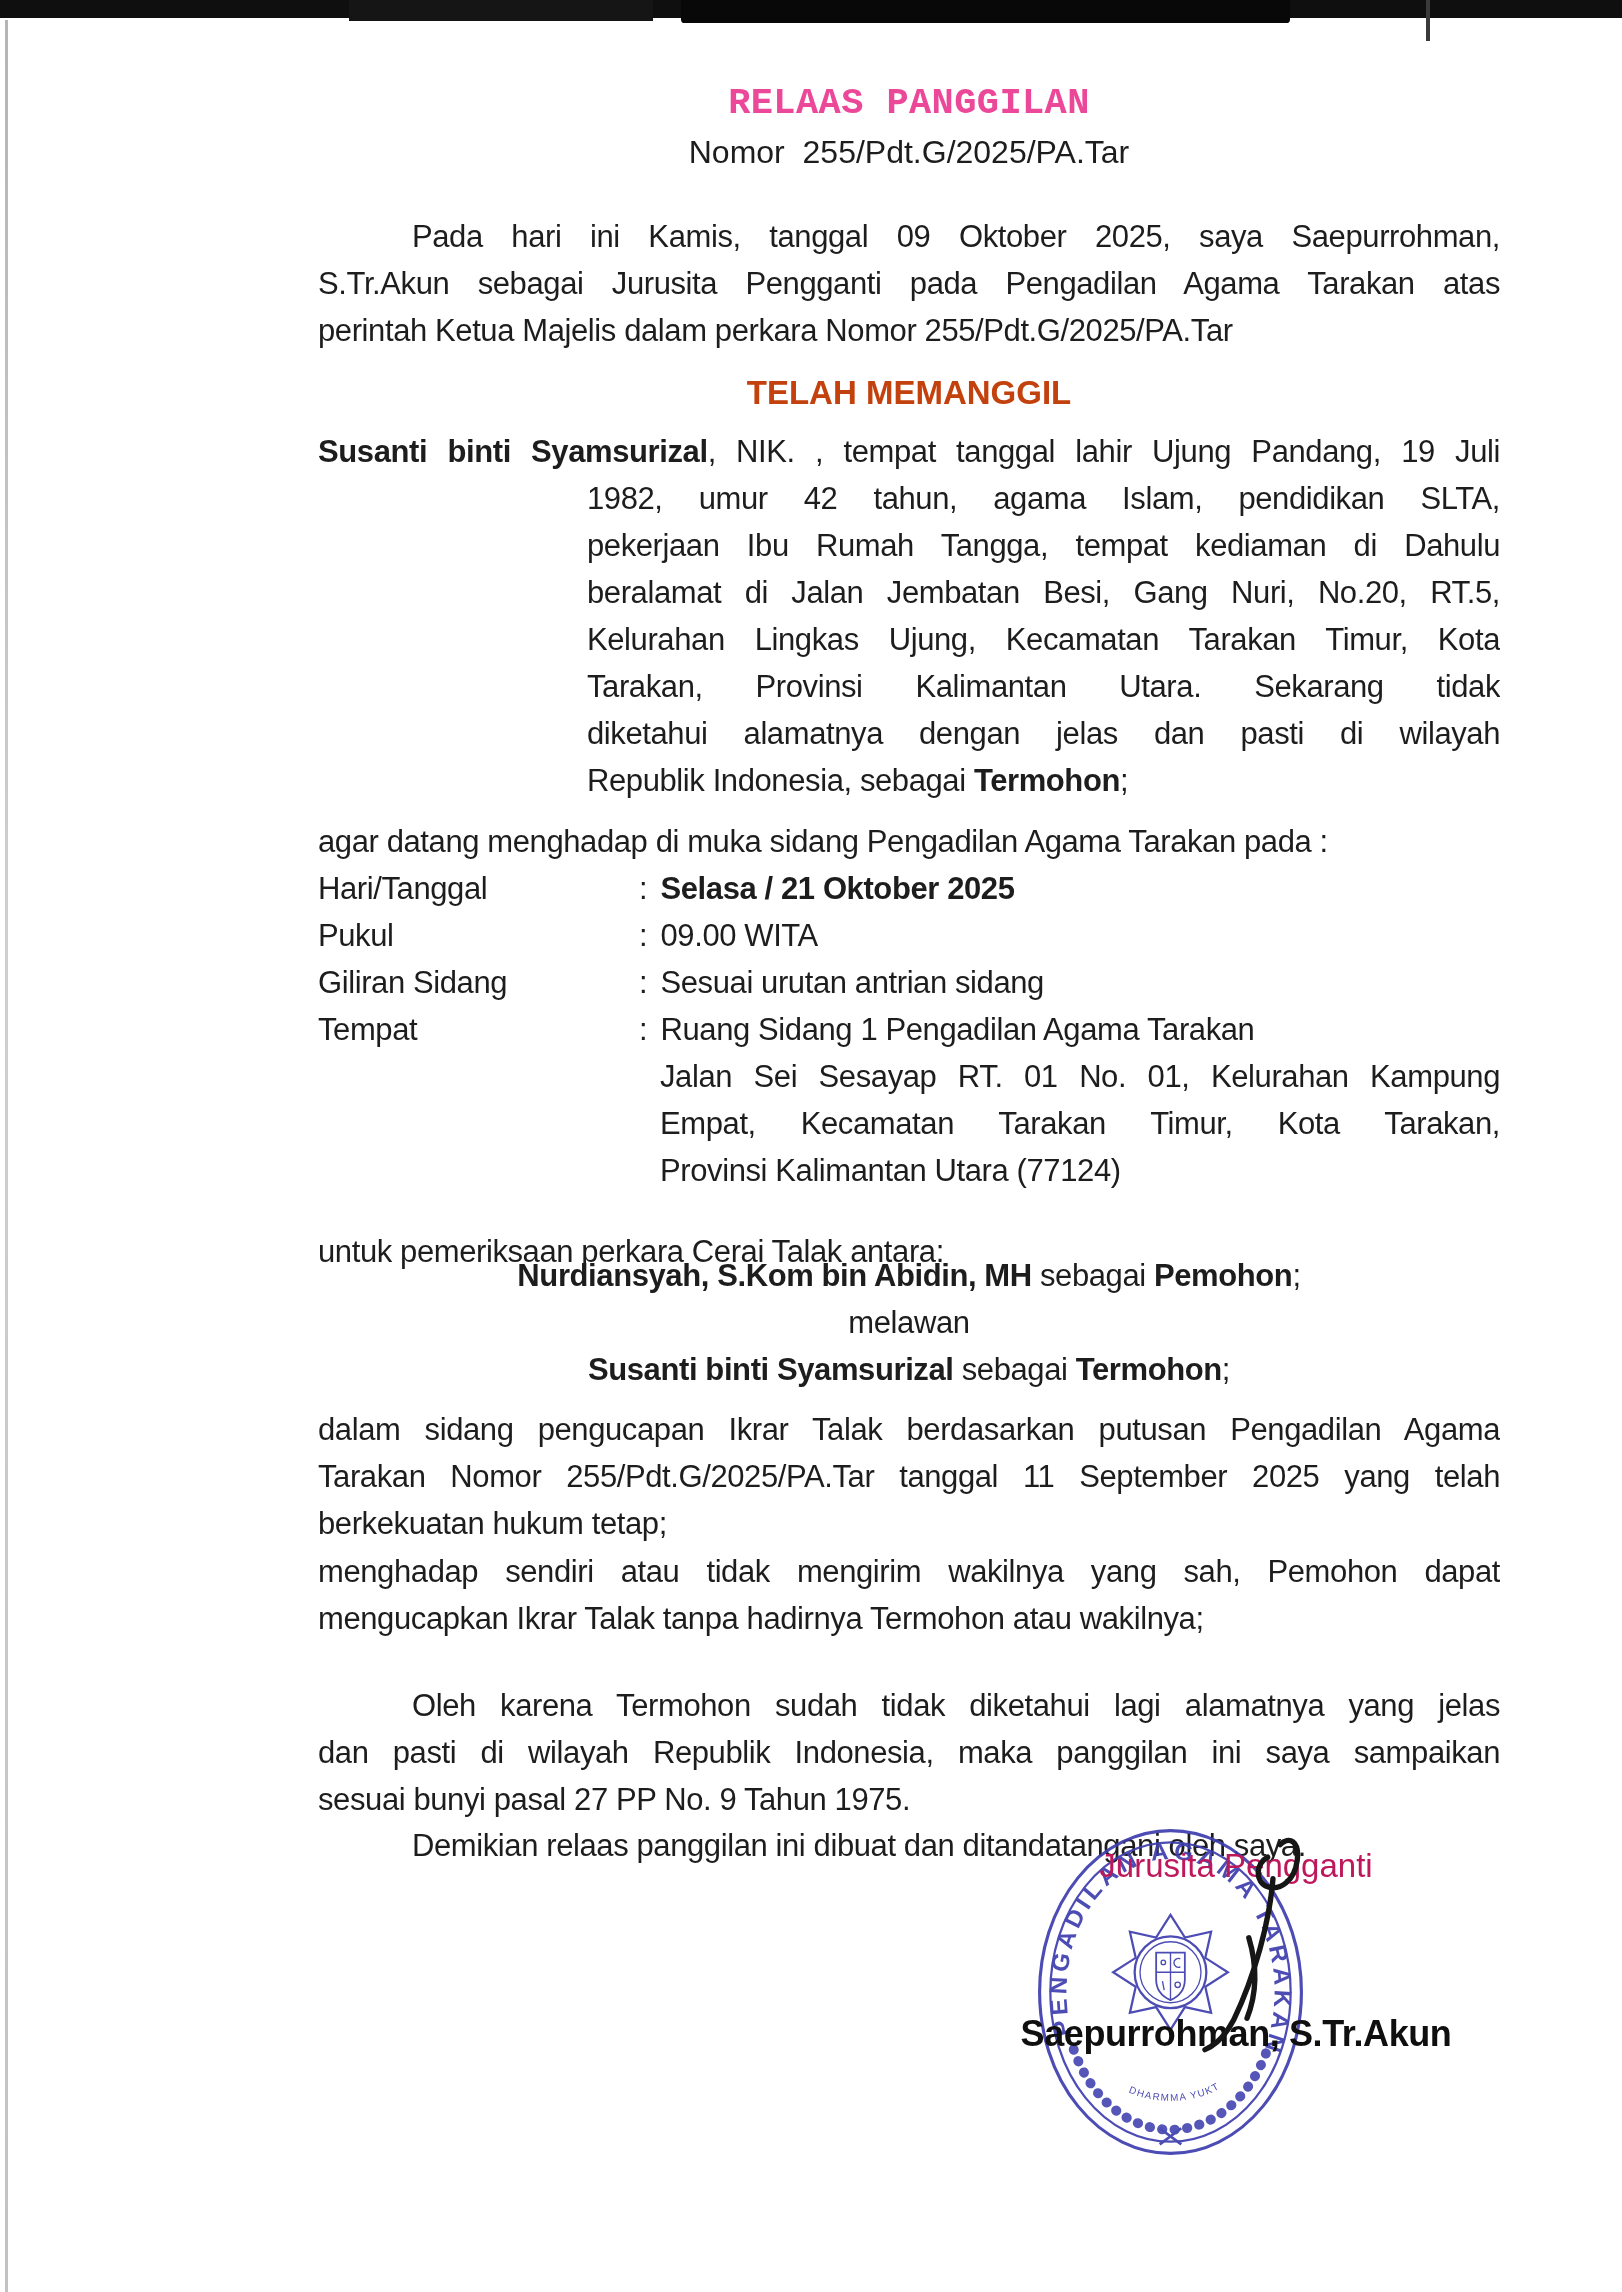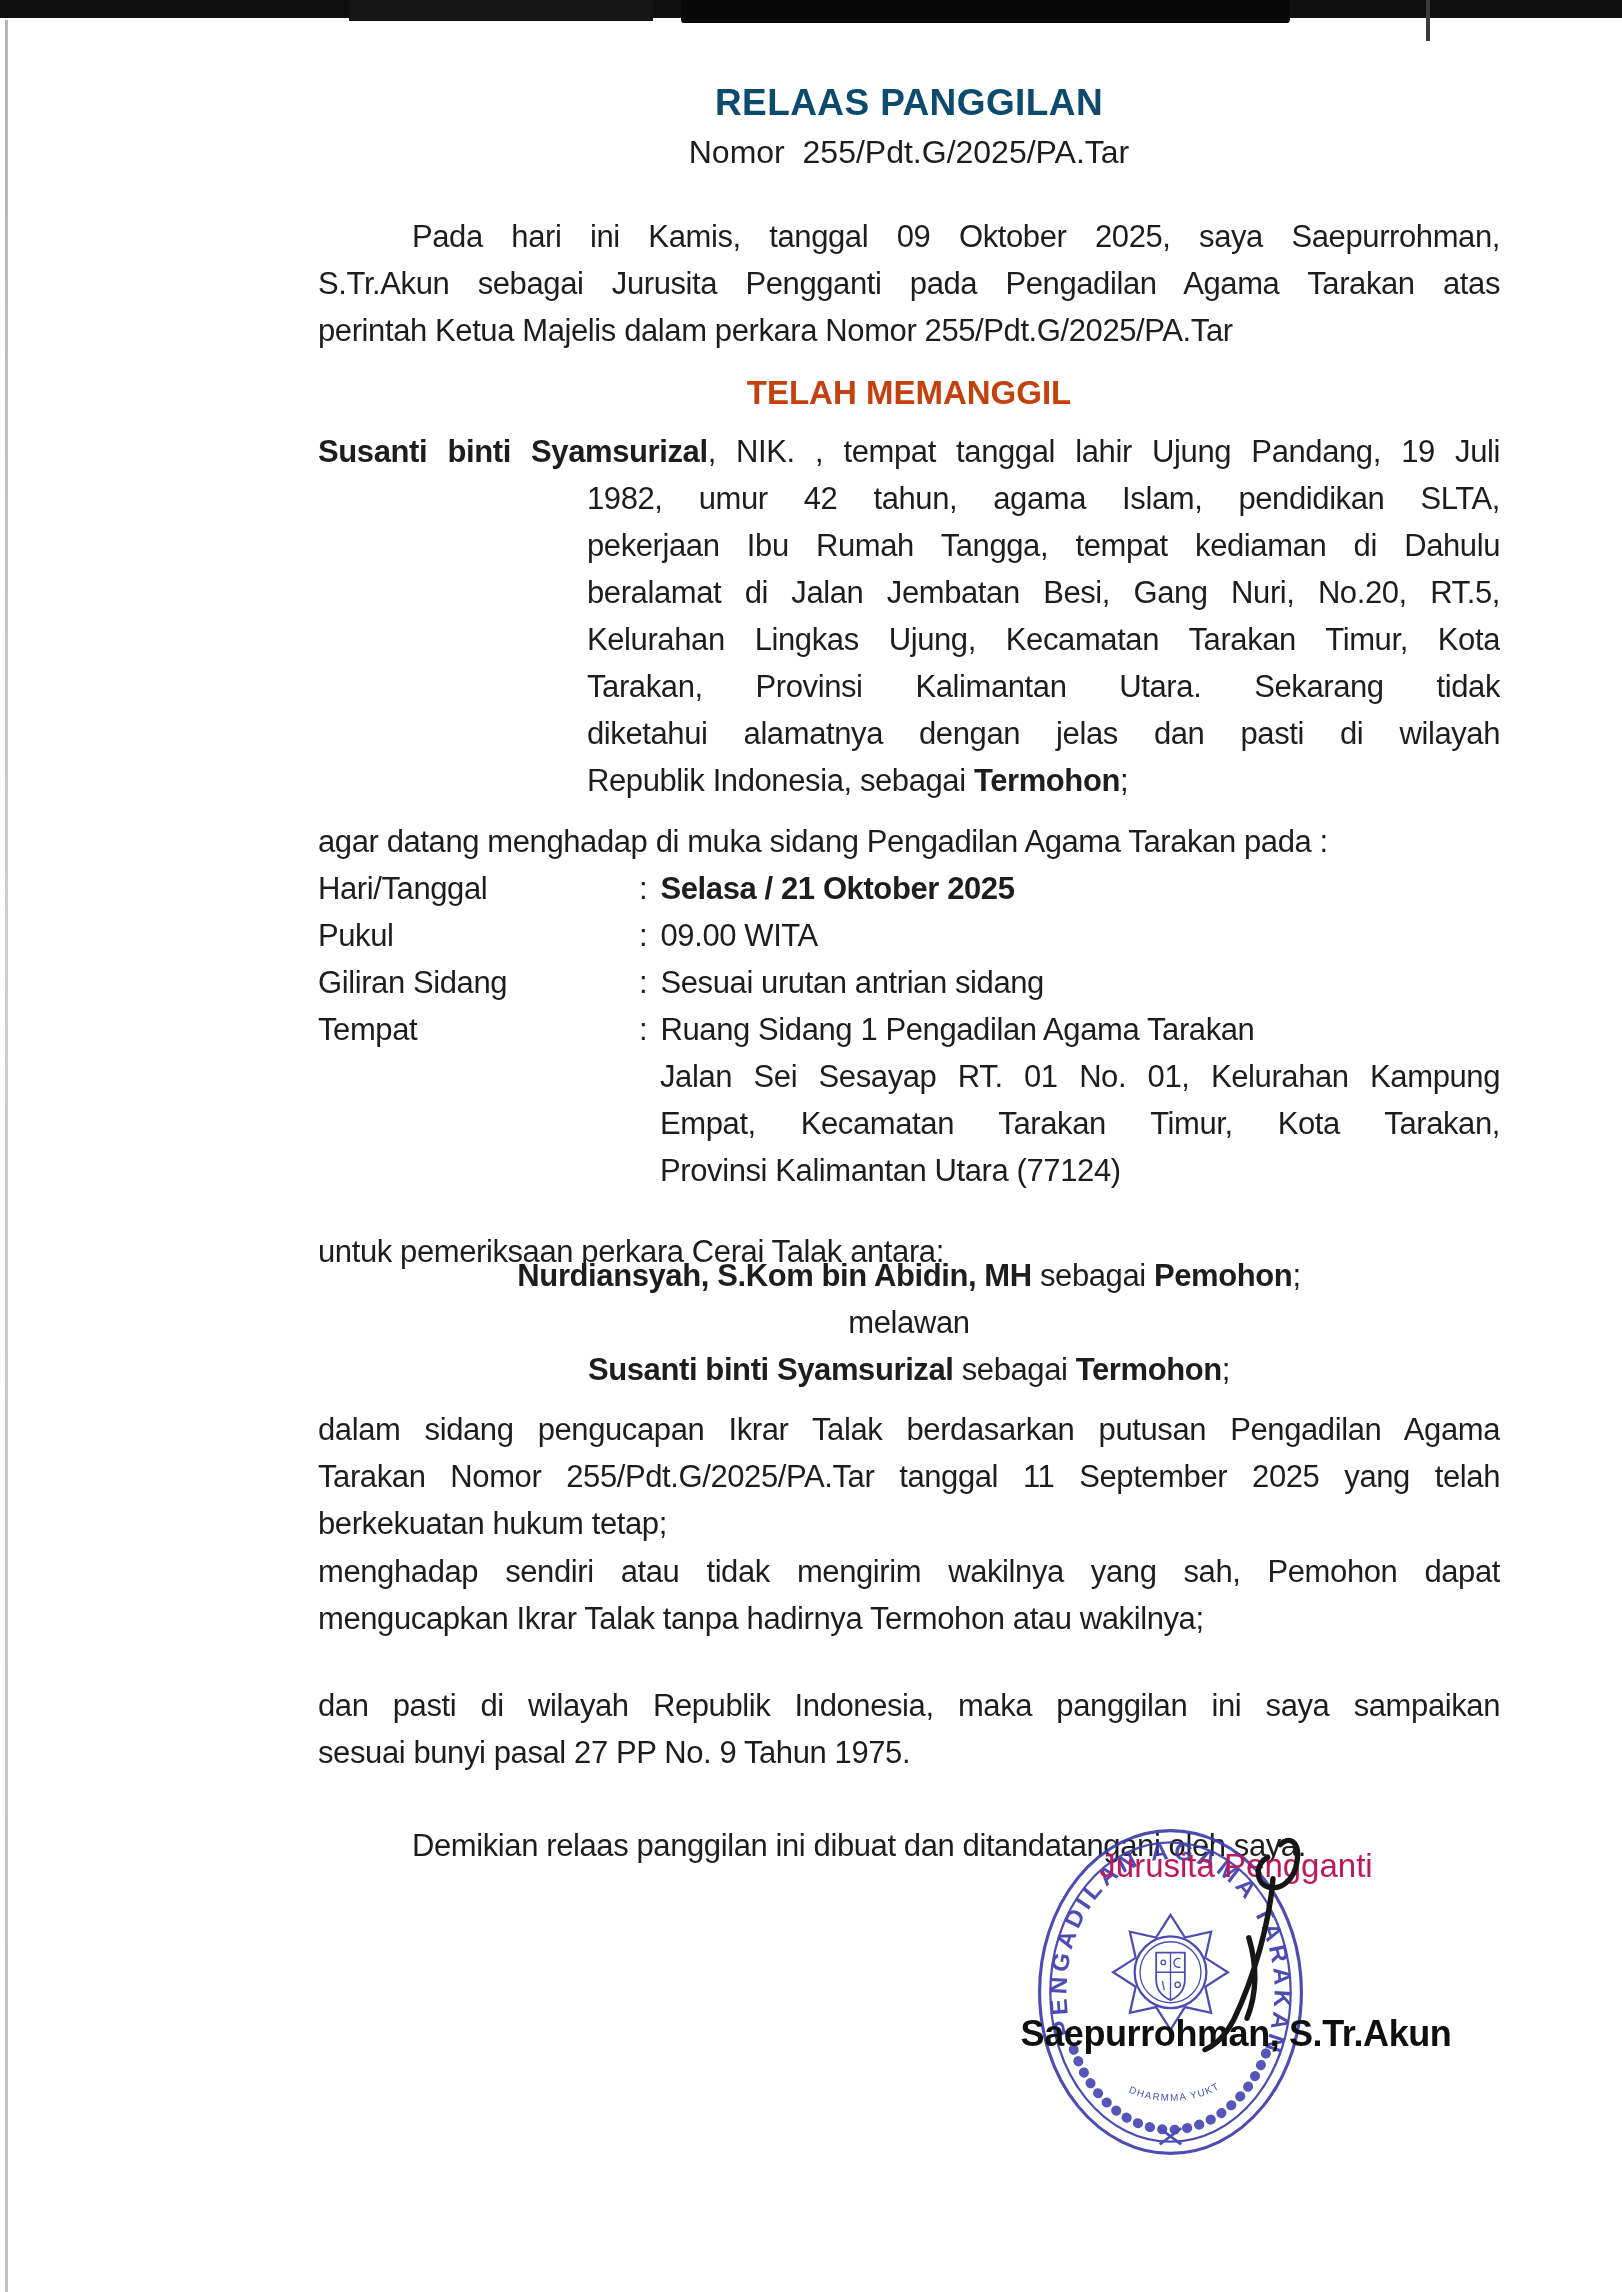--- a/index.html
+++ b/index.html
@@ -14,21 +14,21 @@
   .edge-left{left:5.4px;top:19.7px;width:2.7px;height:2273px;background:linear-gradient(#b5b5b5,#cfcfcf 40%,#c2c2c2);}
   .tick-right{left:1426px;top:0;width:3.6px;height:41px;background:#3a3a3a;}
   
   .content{left:318px;width:1182px;}
   .line{line-height:47px;font-size:31px;letter-spacing:-0.4px;text-align:justify;text-align-last:justify;height:47px;overflow:hidden;}
   .line.last{text-align:left;text-align-last:left;}
   .indent{padding-left:94px;}
   .hang{margin-left:269px;}
   .center{text-align:center;text-align-last:center;}
   b,.b{font-weight:700;}
-  .title{top:82px;font-size:37px;font-weight:700;letter-spacing:0.4px;color:#0c4a6e;}
+  .title{top:82px;font-size:37px;font-weight:700;letter-spacing:0.4px;color:#ec4899;font-family:Liberation Mono, monospace;}
   .nomor{top:134px;font-size:32px;white-space:pre;}
   .p1{top:213px;}
   .telah{top:374px;font-size:33px;font-weight:700;color:#c2410c;}
   .resp{top:428px;}
   .agar{top:818px;}
   .sched{top:865px;}
   .srow{display:flex;line-height:47px;font-size:31px;letter-spacing:-0.4px;height:47px;}
   .slabel{flex:0 0 321px;}
   .ssep{flex:0 0 21.5px;}
   .sval{flex:1;}
@@ -119,20 +119,21 @@
     <div class="line">Tarakan Nomor 255/Pdt.G/2025/PA.Tar tanggal 11 September 2025 yang telah</div>
     <div class="line last">berkekuatan hukum tetap;</div>
   </div>
 
   <div class="abs content warn">
     <div class="line">menghadap sendiri atau tidak mengirim wakilnya yang sah, Pemohon dapat</div>
     <div class="line last">mengucapkan Ikrar Talak tanpa hadirnya Termohon atau wakilnya;</div>
   </div>
 
   <div class="abs content reason">
+    <div class="line indent">Oleh karena Termohon sudah tidak diketahui lagi alamatnya yang jelas</div>
     <div class="line">dan pasti di wilayah Republik Indonesia, maka panggilan ini saya sampaikan</div>
     <div class="line last">sesuai bunyi pasal 27 PP No. 9 Tahun 1975.</div>
   </div>
 
   <div class="abs content closing line last indent">Demikian relaas panggilan ini dibuat dan ditandatangani oleh saya.</div>
 
   <svg class="abs stamp" viewBox="0 0 300 368" xmlns="http://www.w3.org/2000/svg">
     <defs>
       <path id="ringPath" d="M 44.9 246.5 A 116 148 0 1 1 255.1 246.5" fill="none"></path>
       <path id="bannerPath" d="M 96 292 A 78 48 0 0 0 204 292" fill="none"></path>

